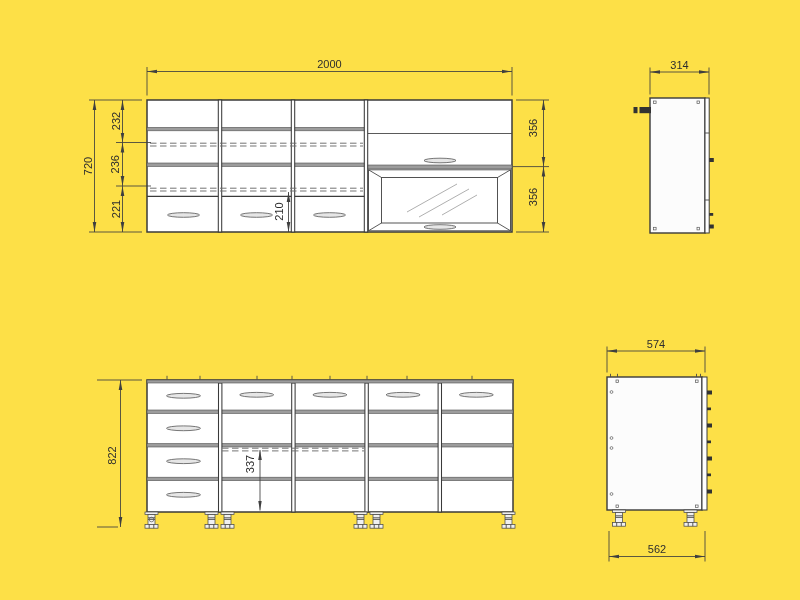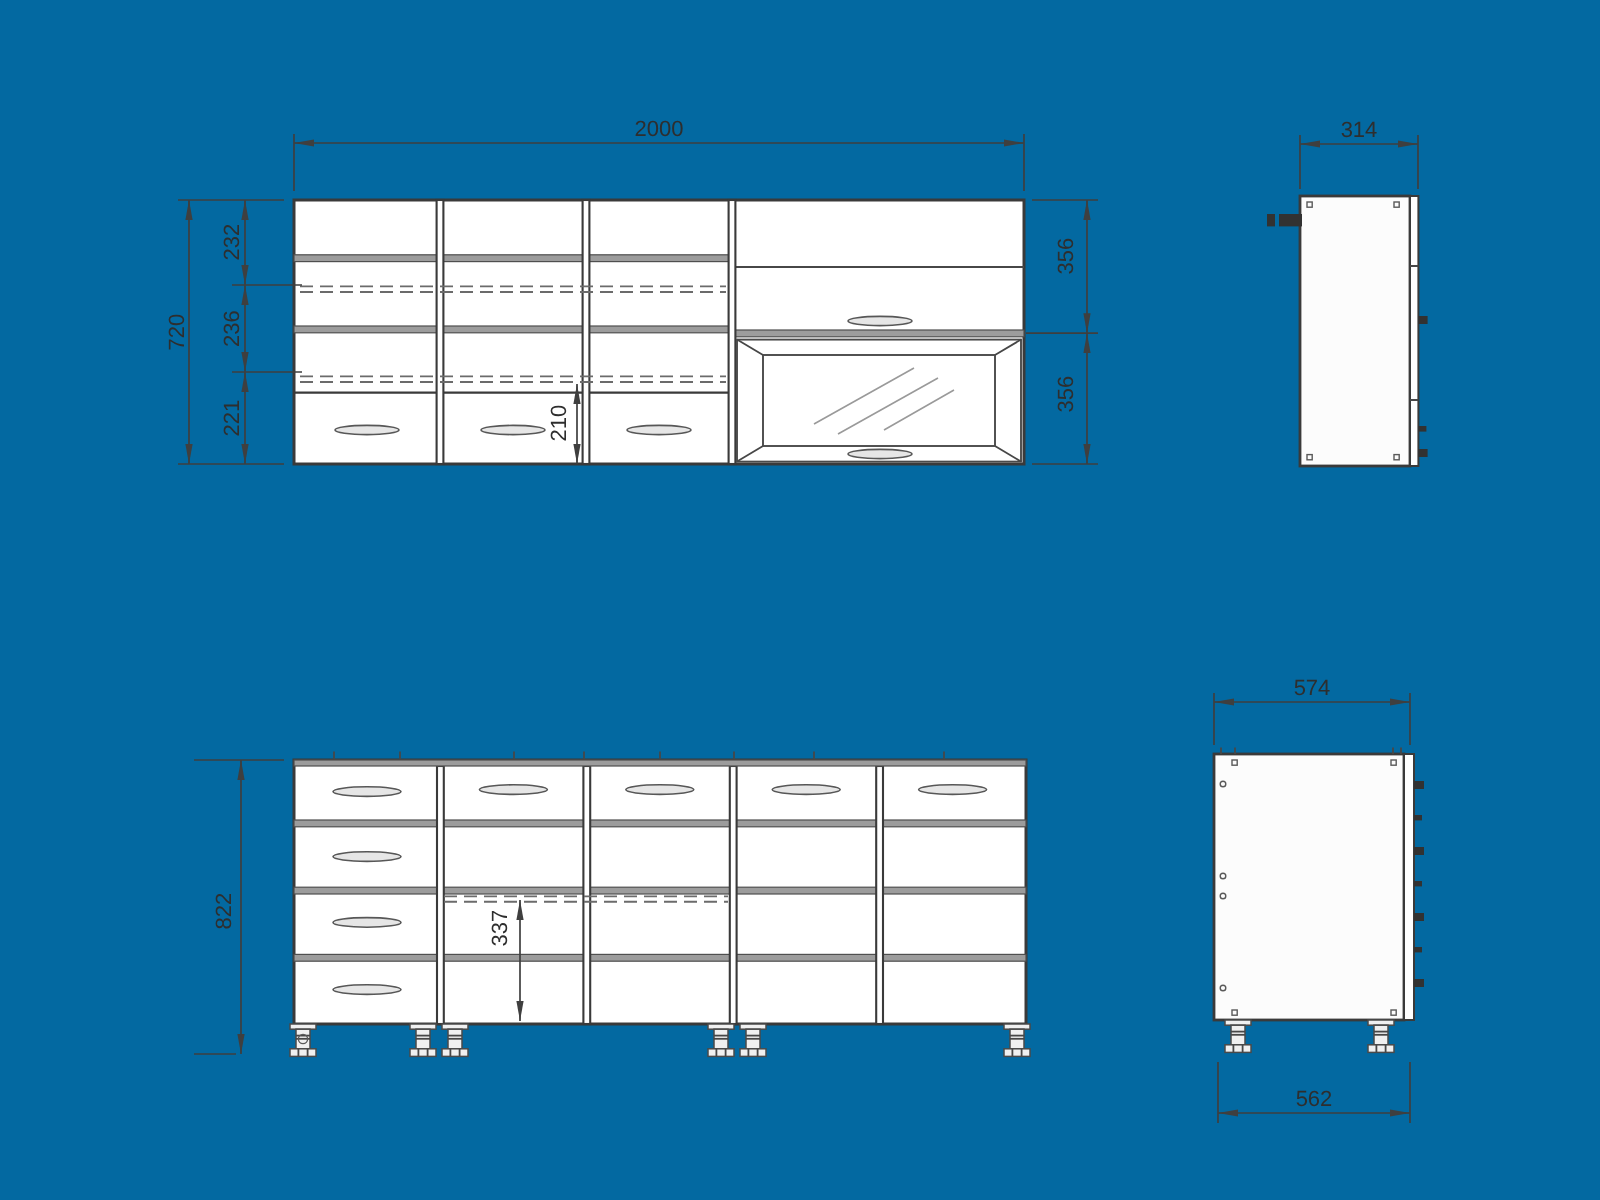--- a/index.html
+++ b/index.html
@@ -1,16 +1,16 @@
 <!DOCTYPE html>
 <html><head>
 <meta charset="utf-8">
 <style>
   html,body{margin:0;padding:0;background:#fff;}
-  .sheet{position:relative;width:800px;height:600px;background:#0369a1;overflow:hidden;}
+  .sheet{position:relative;width:800px;height:600px;background:#fde047;overflow:hidden;}
   svg{display:block;}
   .edgef{fill:#ffffff;stroke:#3a3a3a;stroke-width:1.5;}
   .panel{fill:#fcfcfc;stroke:#3a3a3a;stroke-width:1.4;}
   .strip{fill:#ffffff;stroke:#3a3a3a;stroke-width:1;}
   .vsep{fill:#ffffff;stroke:#3a3a3a;stroke-width:1.05;}
   .band{fill:#9c9c9c;stroke:#4f4f4f;stroke-width:0.6;}
   .thin{fill:none;stroke:#474747;stroke-width:0.9;}
   .med{fill:none;stroke:#3a3a3a;stroke-width:1.2;}
   .dash{fill:none;stroke:#6b6b6b;stroke-width:0.95;stroke-dasharray:6.5 3.5;}
   .dim,.ext{fill:none;stroke:#3f3f3f;stroke-width:0.85;}

